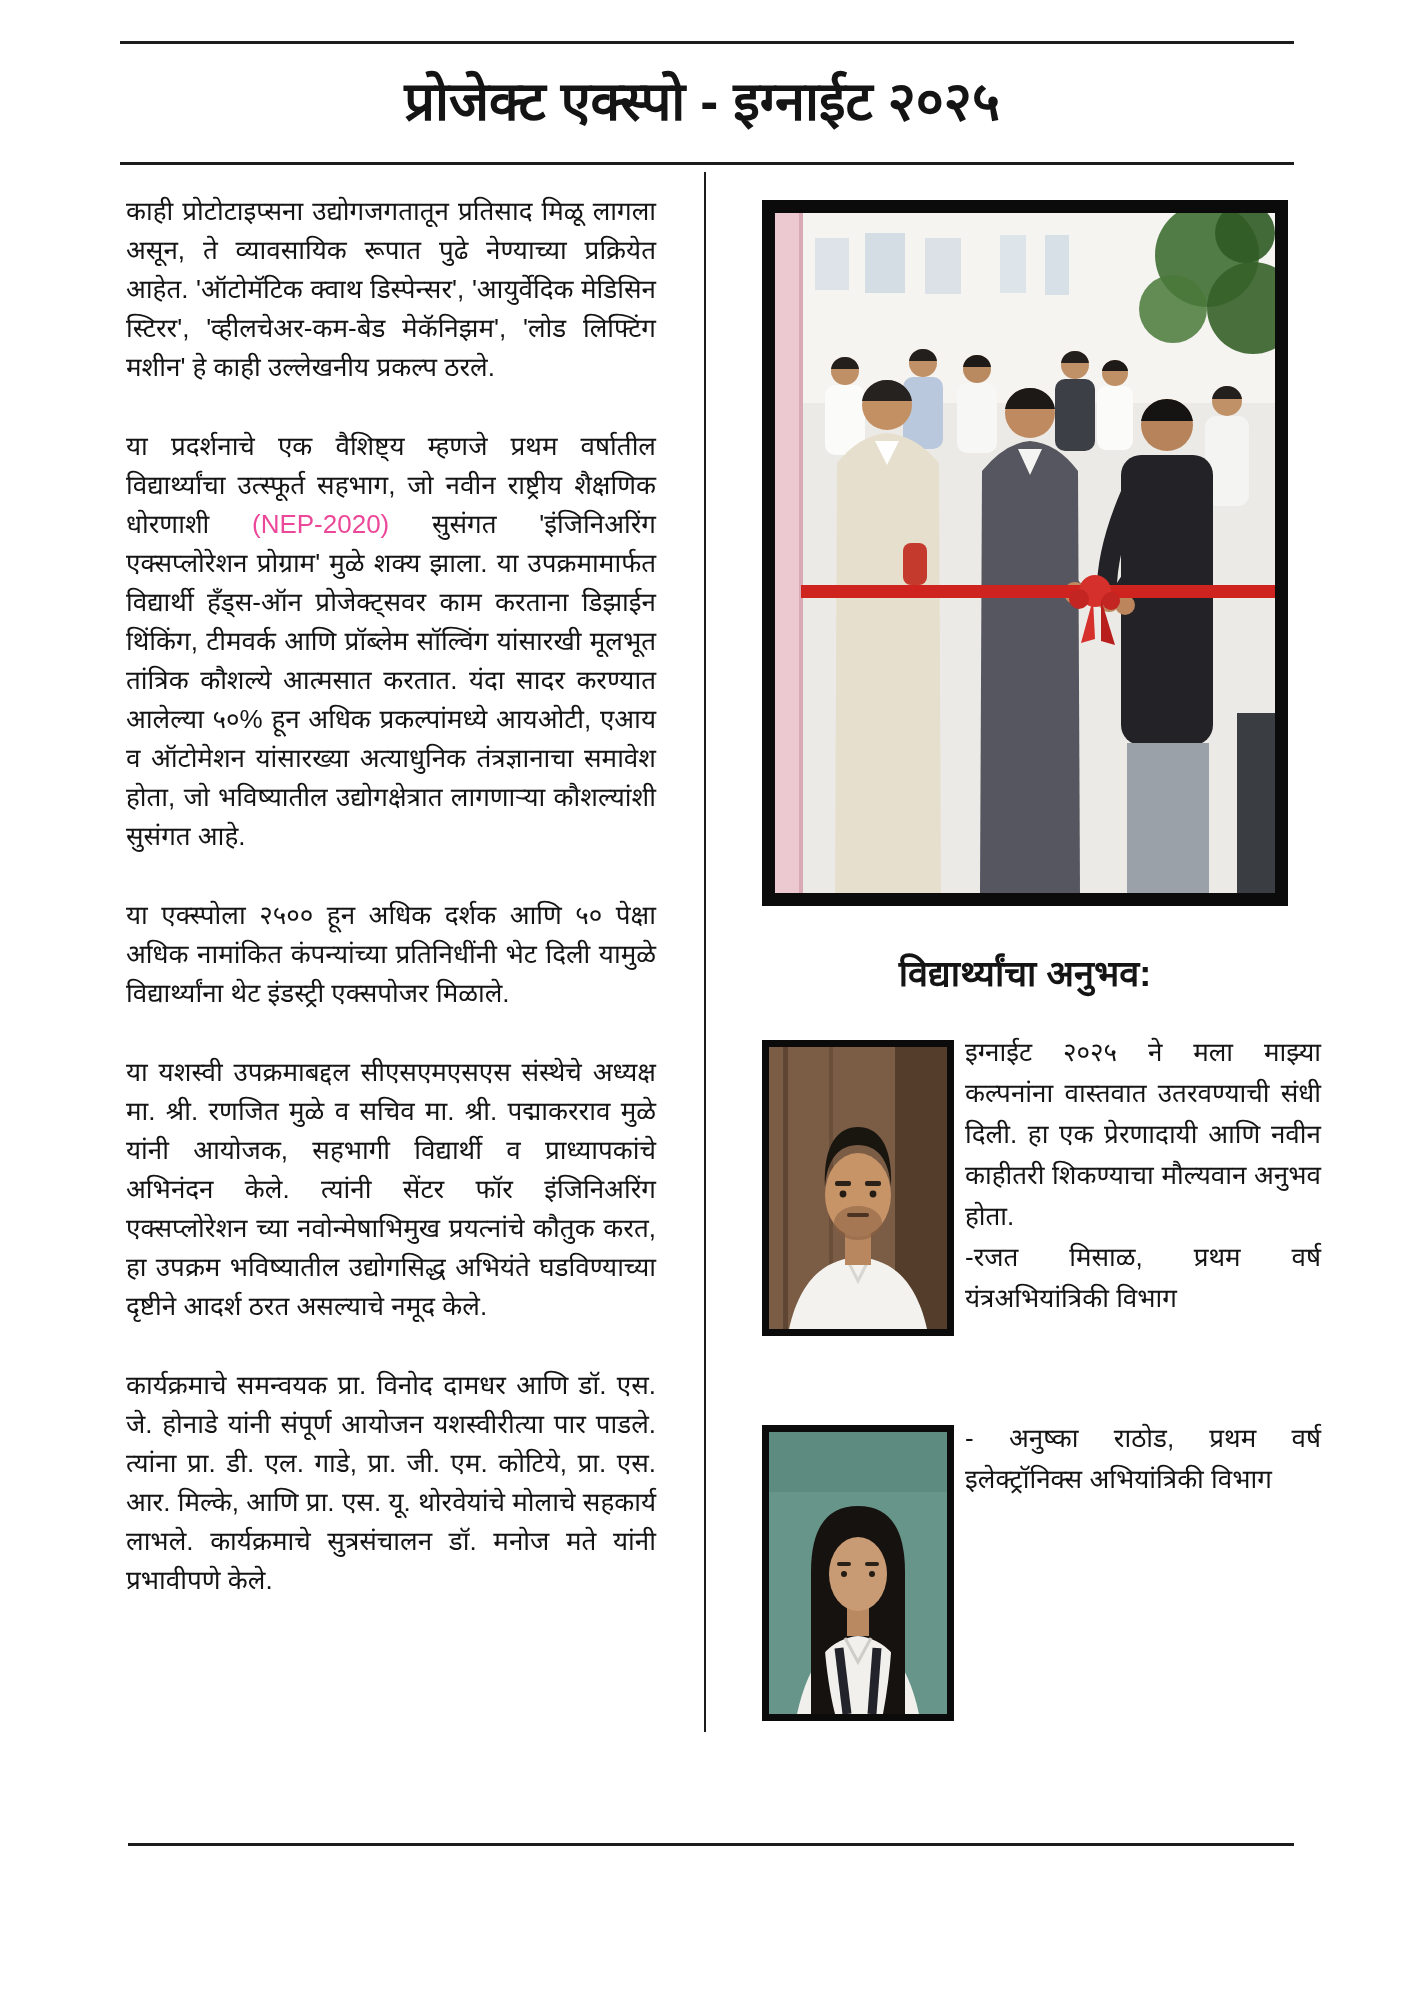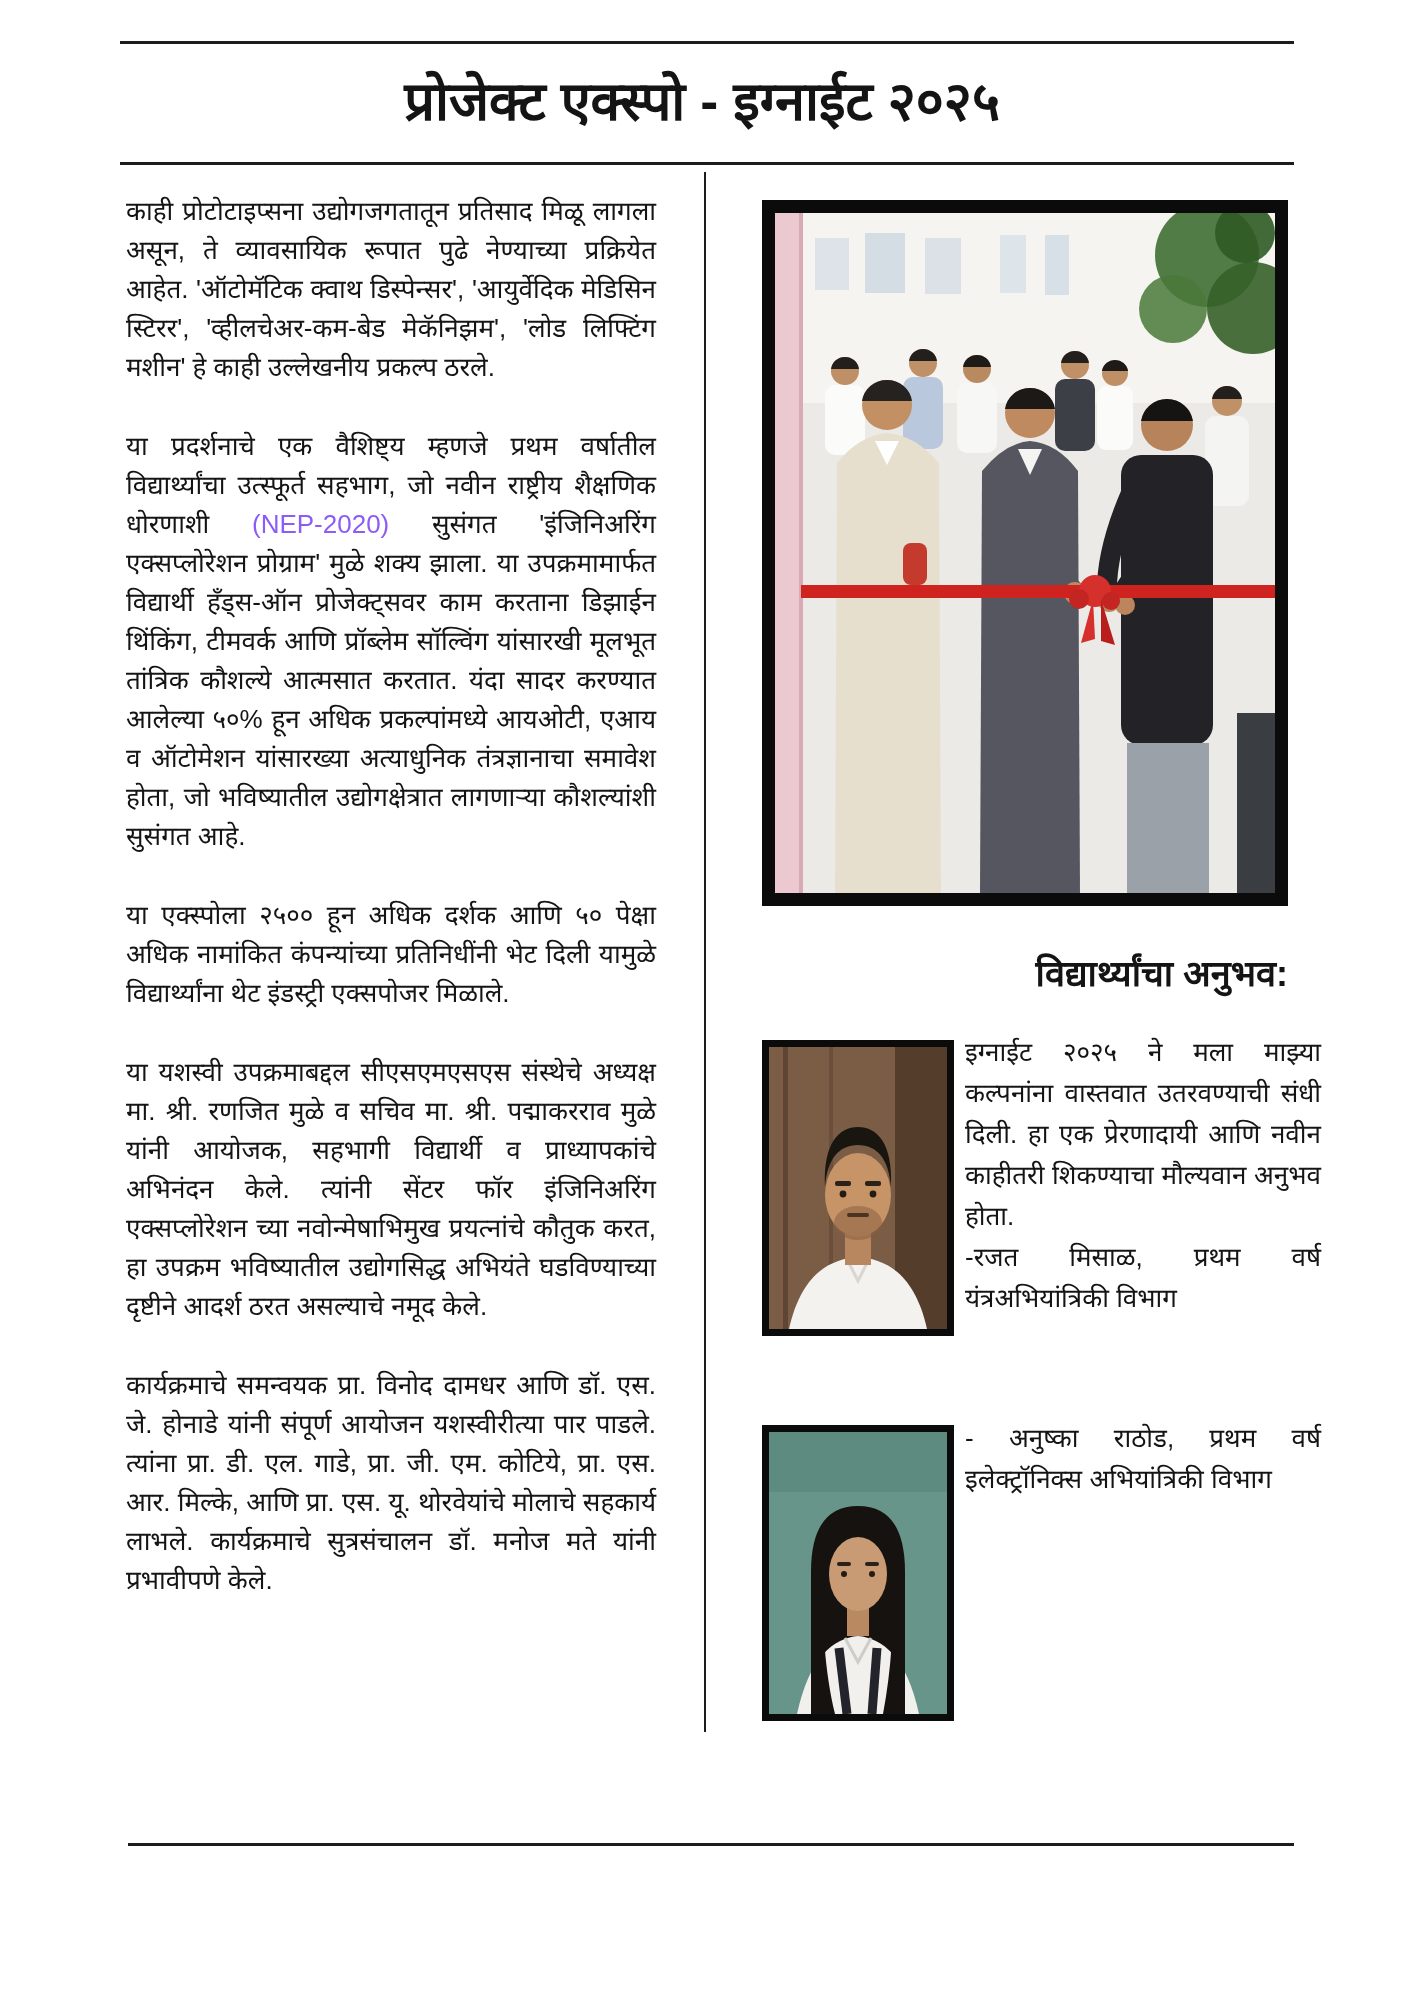--- a/index.html
+++ b/index.html
@@ -13,26 +13,26 @@
   #rule-bottom{left:128px;top:1843px;width:1166px;}
   #page-title{
     position:absolute;left:120px;top:41px;width:880px;height:121px;line-height:121px;
     text-align:right;font-size:54px;font-weight:700;white-space:nowrap;
   }
   #article-column{
     position:absolute;left:126px;top:192px;width:530px;
     font-size:26px;line-height:39px;text-align:justify;text-justify:inter-word;
   }
   #article-column p{margin:0 0 40px 0;}
-  .nep{color:#8b5cf6;}
+  .nep{color:#ec4899;}
   #column-divider{position:absolute;left:704px;top:172px;width:2px;height:1560px;background:#1c1c1c;}
   .photo-frame{position:absolute;box-sizing:border-box;background:#e9e8e4;}
   #ceremony-photo{left:762px;top:200px;width:526px;height:706px;border:13px solid #0b0b0b;}
   #experience-heading{
-    position:absolute;left:762px;top:948px;width:526px;text-align:right;
+    position:absolute;left:762px;top:948px;width:526px;text-align:center;
     font-size:36px;font-weight:600;
   }
   .portrait{width:192px;height:296px;border:7px solid #0b0b0b;}
   #portrait-rajat{left:762px;top:1040px;}
   #portrait-anushka{left:762px;top:1425px;}
   .testimonial-text{
     position:absolute;left:965px;width:356px;font-size:26px;line-height:41px;
     text-align:justify;text-justify:inter-word;
   }
   #testimonial-1-text{top:1032px;}

